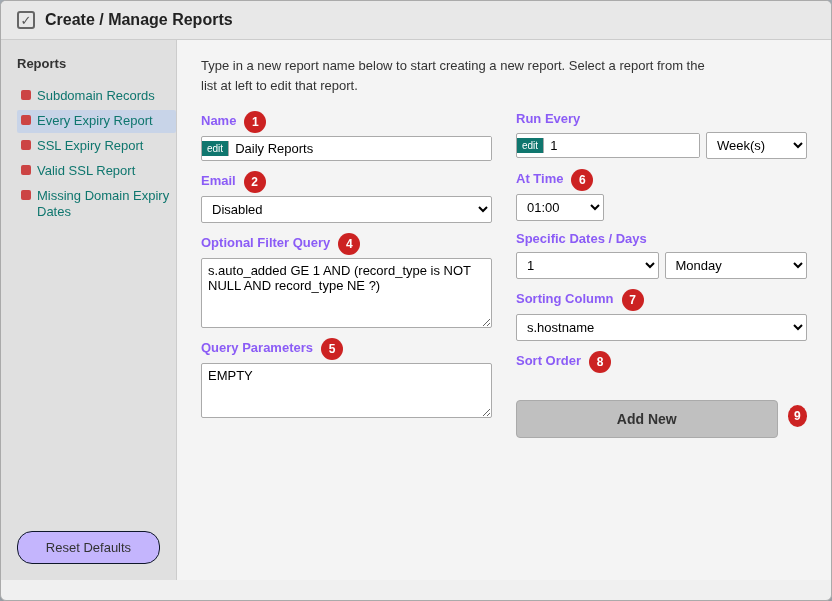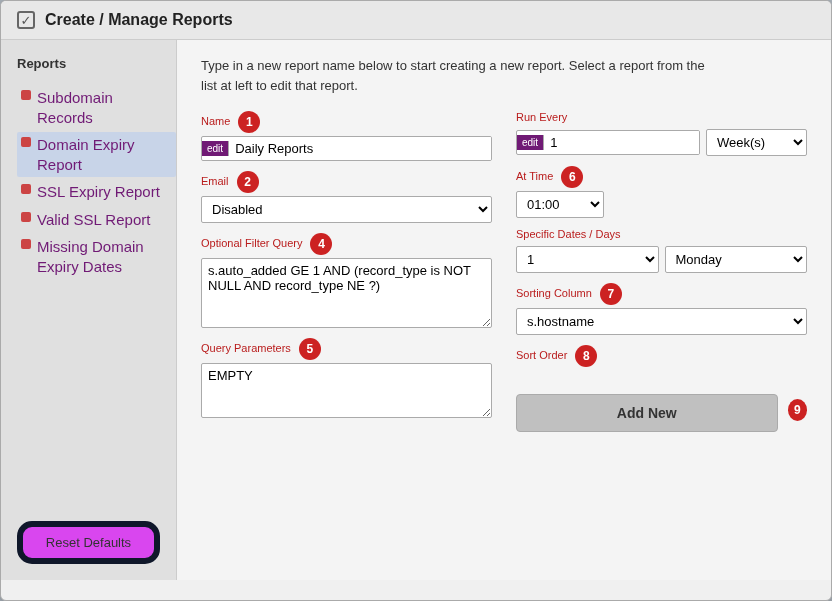--- a/index.html
+++ b/index.html
@@ -81,29 +81,29 @@
     }
     .sidebar-item-icon {
       width: 10px; height: 10px;
       background: #c44;
       border-radius: 2px;
       margin-top: 2px;
       flex-shrink: 0;
       display: inline-block;
     }
     .sidebar-item-label {
-      color: #701a75;
-      font-size: 15px;
+      color: #0f766e;
+      font-size: 13px;
       line-height: 1.3;
     }
     .reset-btn {
       margin-top: auto;
       margin-right: 16px;
-      background: #d946ef;
-      border: 6px solid #0f172a;
+      background: #c4b5fd;
+      border: 1px solid #0f172a;
       border-radius: 15px;
       padding: 8px 12px;
       font-size: 13px;
       color: #333;
       cursor: pointer;
       text-align: center;
     }
     
     .main-content {
       flex: 1;
@@ -121,39 +121,39 @@
       display: grid;
       grid-template-columns: 1fr 1fr;
       gap: 0 24px;
     }
     .form-left, .form-right {
       display: flex;
       flex-direction: column;
       gap: 10px;
     }
     .field-label {
-      font-size: 11px;
-      font-weight: normal;
-      color: #b91c1c;
+      font-size: 13px;
+      font-weight: bold;
+      color: #8b5cf6;
       margin-bottom: 3px;
     }
     .field-group {
       display: flex;
       flex-direction: column;
     }
     .input-with-edit {
       display: flex;
       align-items: center;
       border: 1px solid #aaa;
       background: #fff;
       border-radius: 2px;
       overflow: hidden;
     }
     .edit-tag {
-      background: #701a75;
+      background: #0f766e;
       color: #fff;
       font-size: 10px;
       padding: 2px 5px;
       border-right: 1px solid #aaa;
       white-space: nowrap;
     }
     .input-field {
       border: none;
       outline: none;
       padding: 4px 6px;
@@ -258,21 +258,21 @@
 
     <div class="sidebar">
       <div class="sidebar-title">Reports</div>
       <ul class="sidebar-list">
         <li class="sidebar-item">
           <span class="sidebar-item-icon"></span>
           <span class="sidebar-item-label">Subdomain Records</span>
         </li>
         <li class="sidebar-item active">
           <span class="sidebar-item-icon"></span>
-          <span class="sidebar-item-label">Domain Expiry Report</span>
+          <span class="sidebar-item-label">Every Expiry Report</span>
         </li>
         <li class="sidebar-item">
           <span class="sidebar-item-icon"></span>
           <span class="sidebar-item-label">SSL Expiry Report</span>
         </li>
         <li class="sidebar-item">
           <span class="sidebar-item-icon"></span>
           <span class="sidebar-item-label">Valid SSL Report</span>
         </li>
         <li class="sidebar-item">

